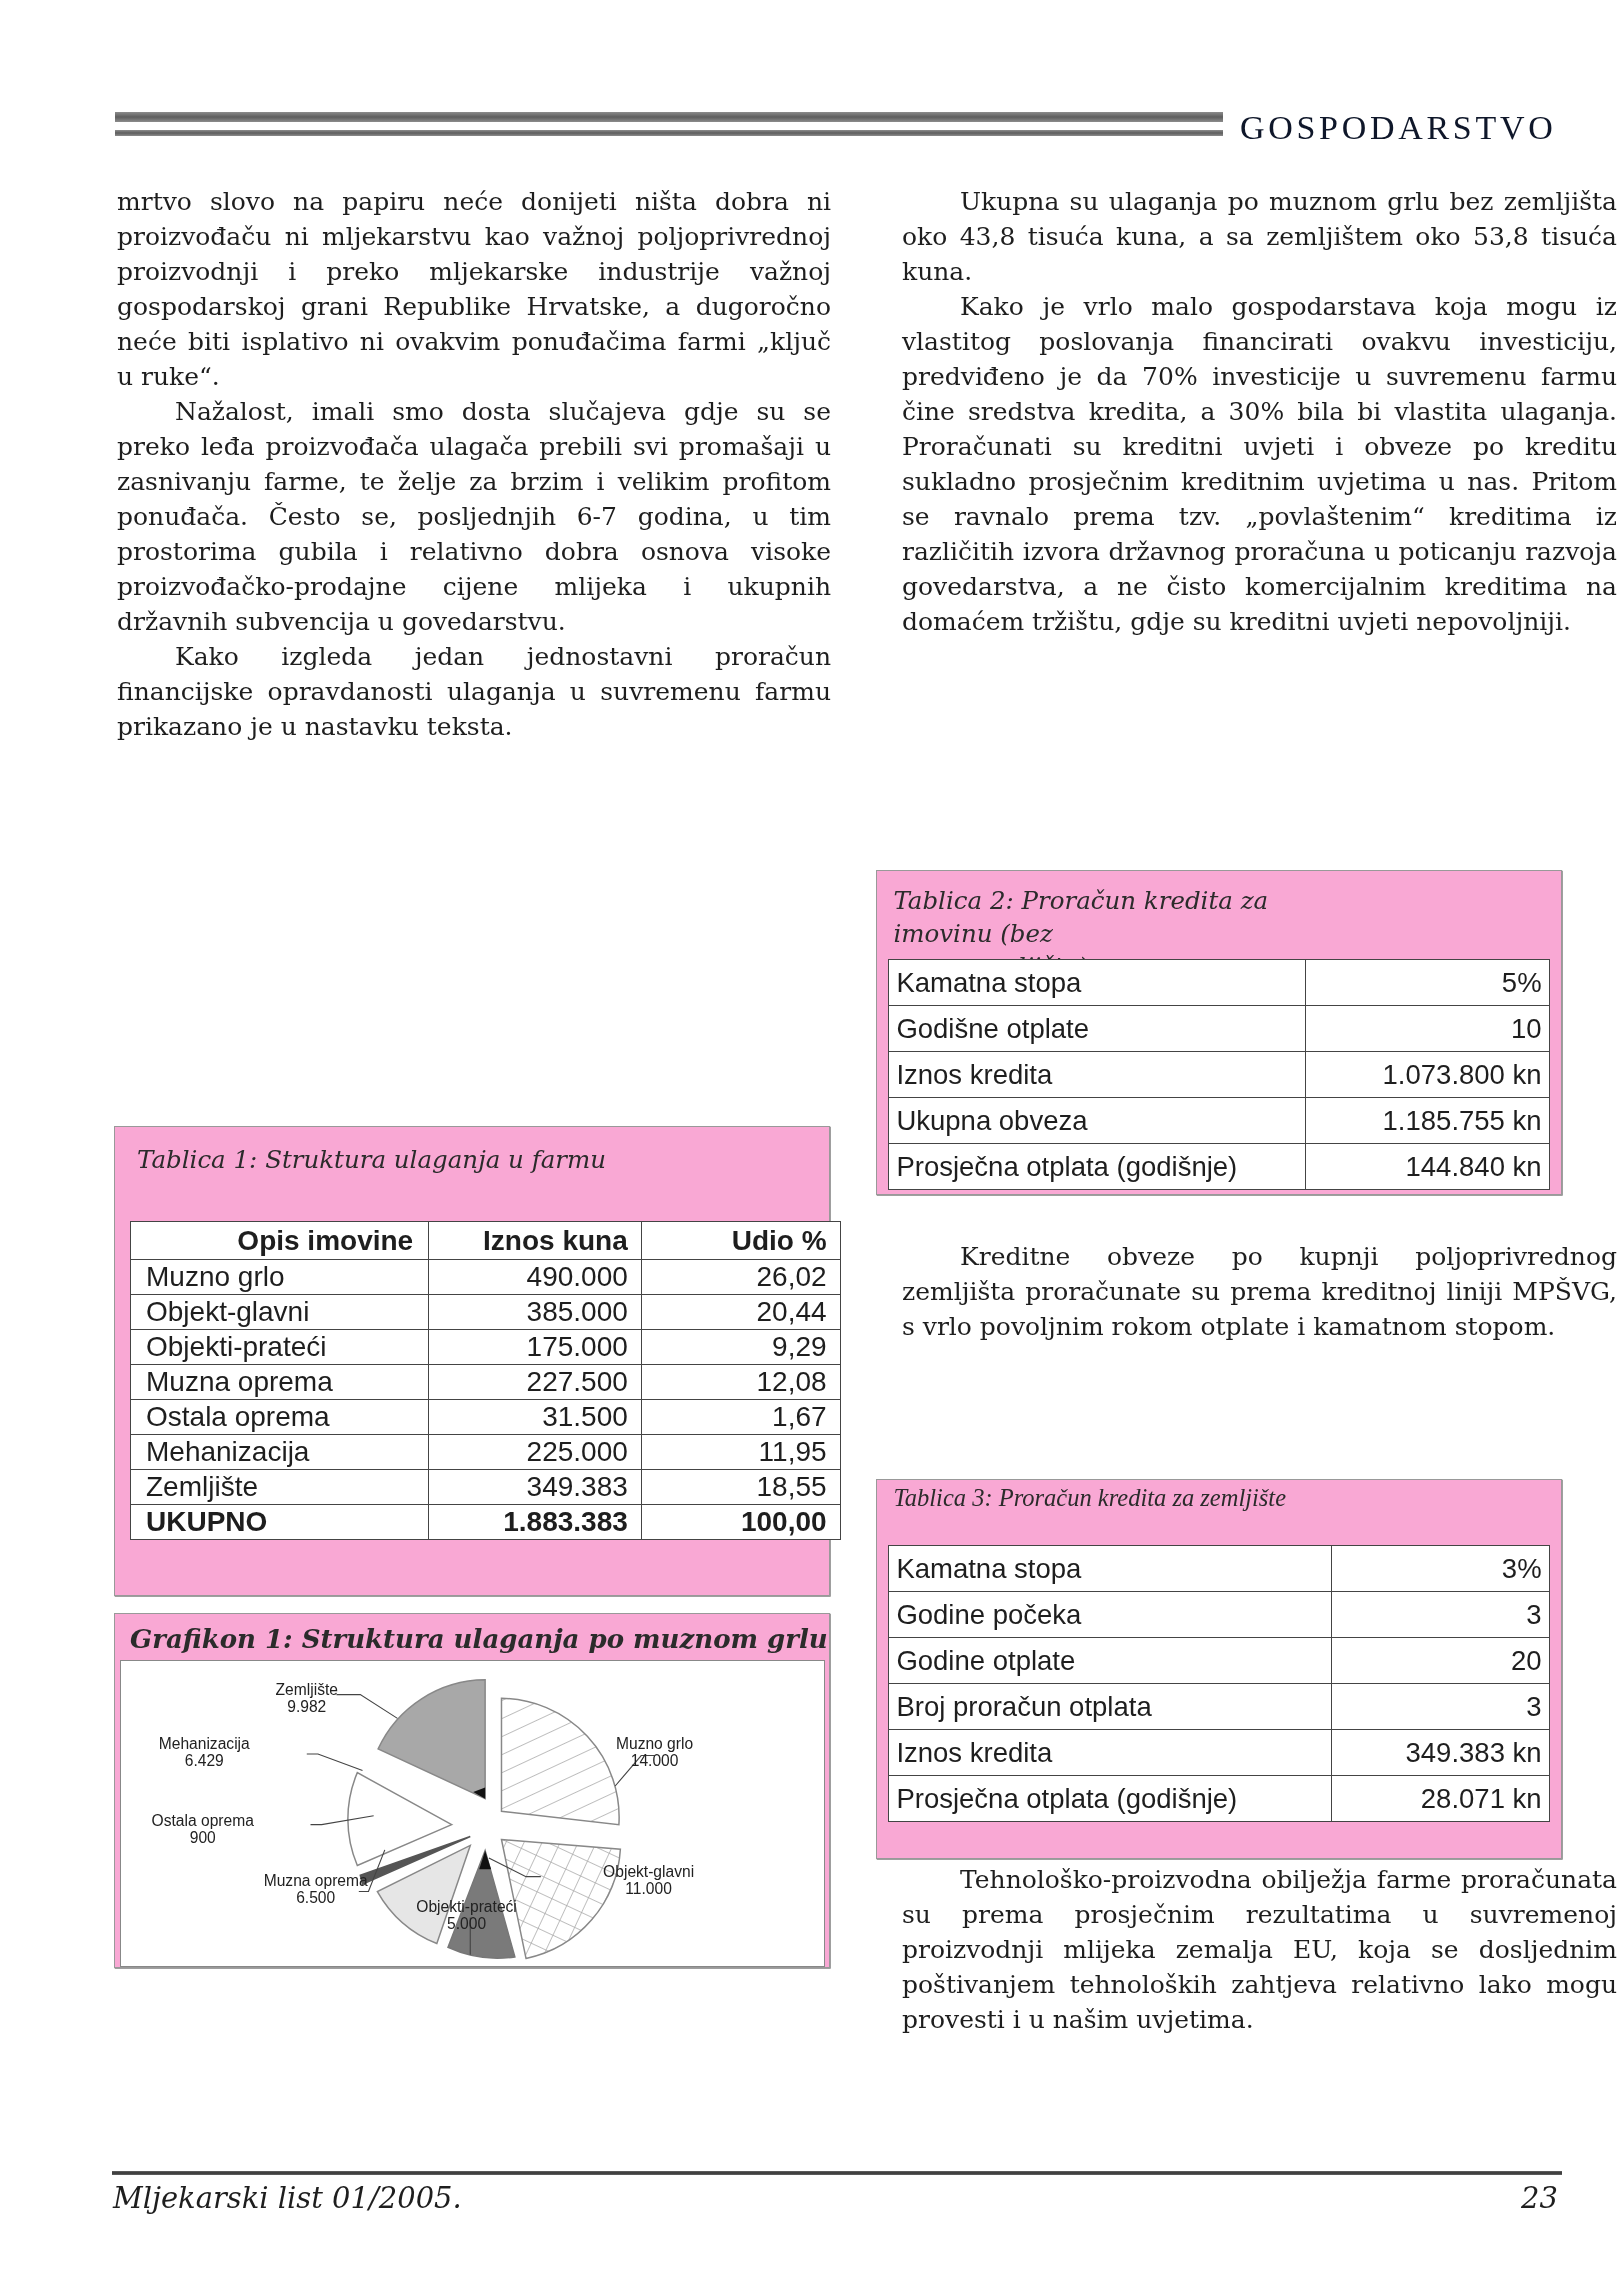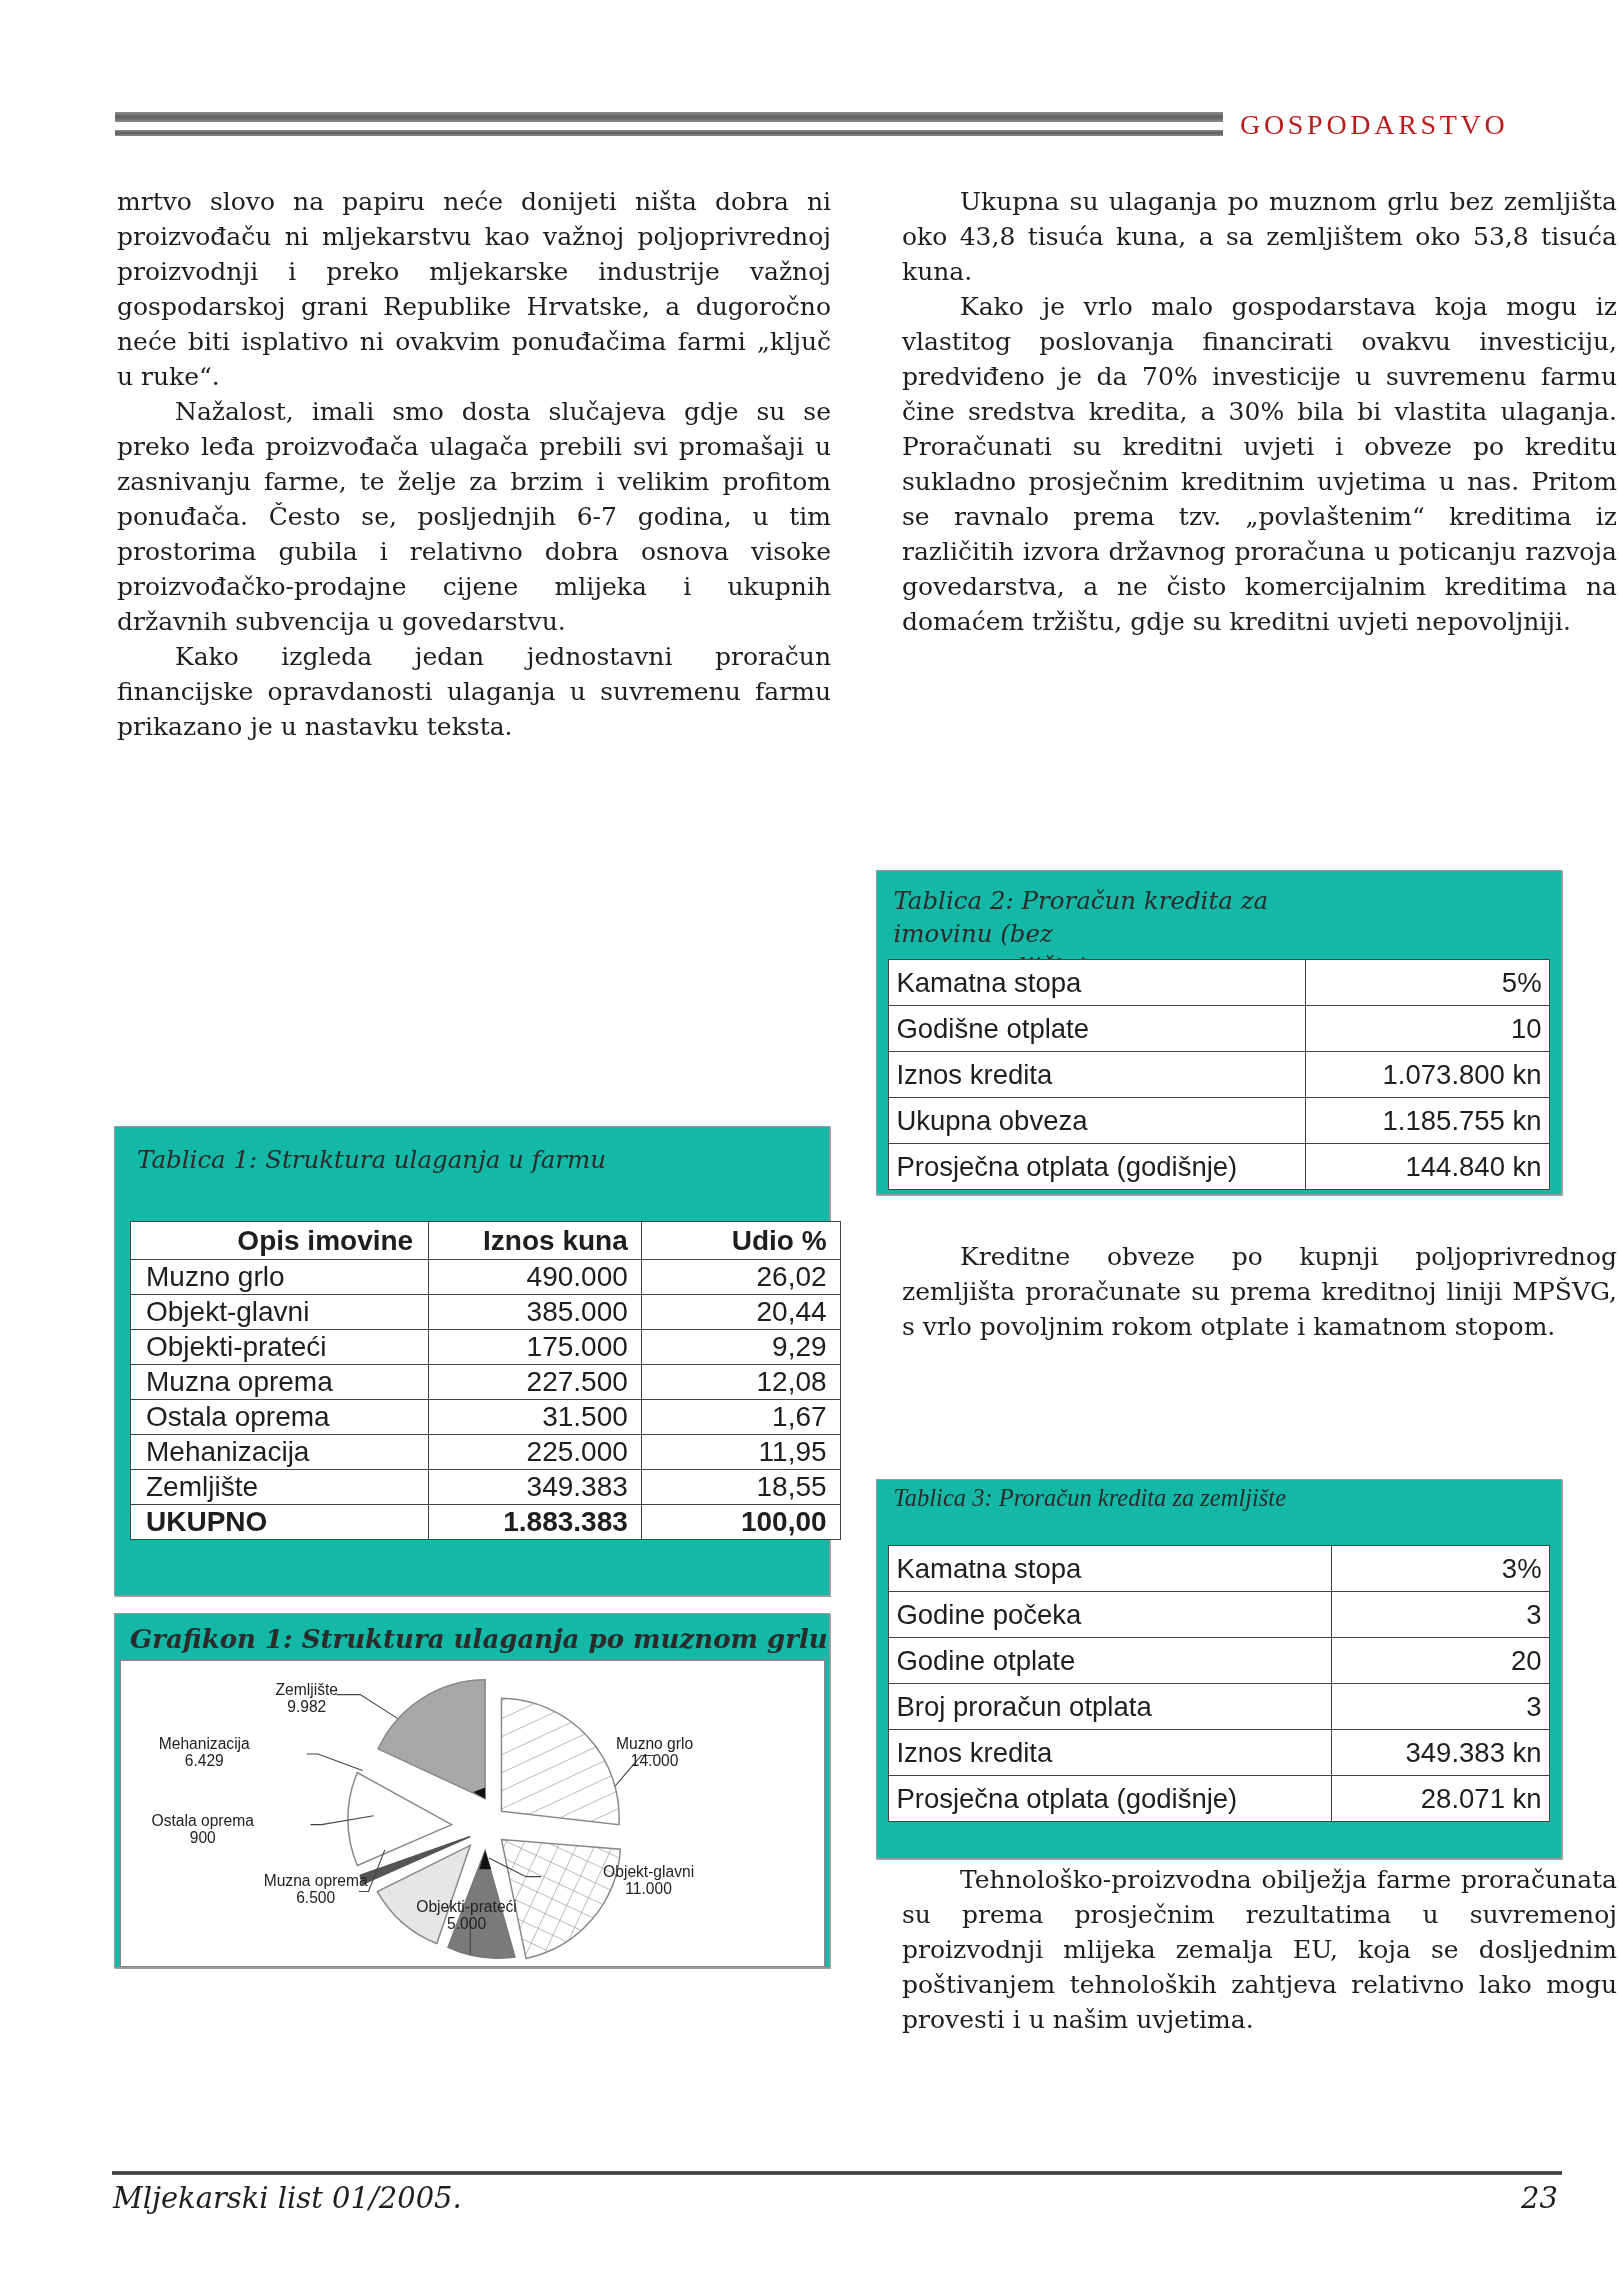--- a/index.html
+++ b/index.html
@@ -5,29 +5,29 @@
   html, body { margin: 0; padding: 0; background: #ffffff; }
   body {
     width: 1619px; height: 2273px; position: relative; overflow: hidden;
     font-family: "DejaVu Serif", "Liberation Serif", serif; color: #1e1e1e;
   }
   .header-rules { position: absolute; left: 115px; top: 112px; width: 1108px; }
   .rule-thick { height: 10.4px; background: linear-gradient(#8c8c8c, #5e5e5e, #8c8c8c); }
   .rule-thin { height: 6px; margin-top: 7.4px; background: linear-gradient(#8c8c8c, #5e5e5e, #8c8c8c); }
   .section-title {
     position: absolute; left: 1240px; top: 109px; font-family: "Liberation Serif", serif;
-    font-size: 28px; letter-spacing: 3.7px; color: #b91c1c;
+    font-size: 34px; letter-spacing: 3.7px; color: #0f172a;
   }
   .col { position: absolute; font-size: 25px; line-height: 35px; text-align: justify; }
   .col-left { left: 117px; top: 184px; width: 714px; }
   .col-right { left: 902px; top: 184px; width: 715px; }
   .col p { margin: 0; }
   .col p.ind { text-indent: 58px; }
   .box {
-    position: absolute; background: #14b8a6; border: 1.5px solid #999;
+    position: absolute; background: #f9a8d4; border: 1.5px solid #999;
     box-shadow: 0.7px 0.7px 0 #777;
   }
   .box .caption {
     font-family: "DejaVu Serif", serif; font-style: italic; color: #2b2b2b;
     font-size: 24.5px; line-height: 33px;
   }
   table.data { border-collapse: collapse; background: #fff; font-family: "Liberation Sans", sans-serif; }
   table.data td, table.data th { border: 1.5px solid #444; }
   .t1 { left: 114px; top: 1126px; width: 714px; height: 468px; }
   .t1 .caption { position: absolute; left: 22px; top: 16.4px; }

